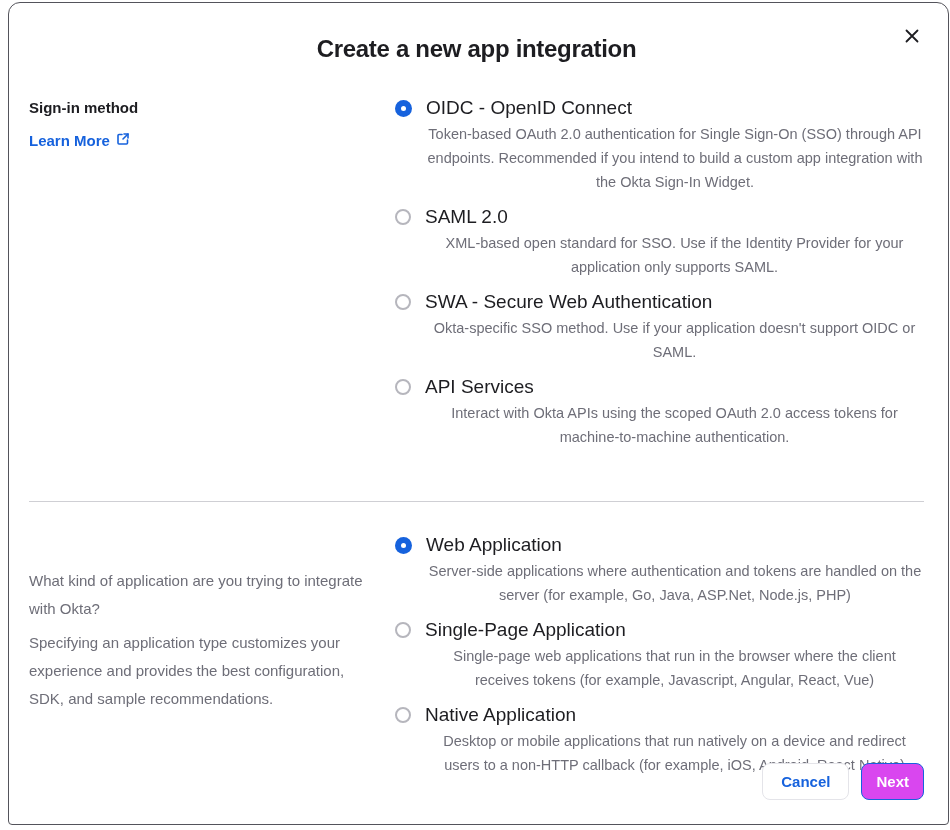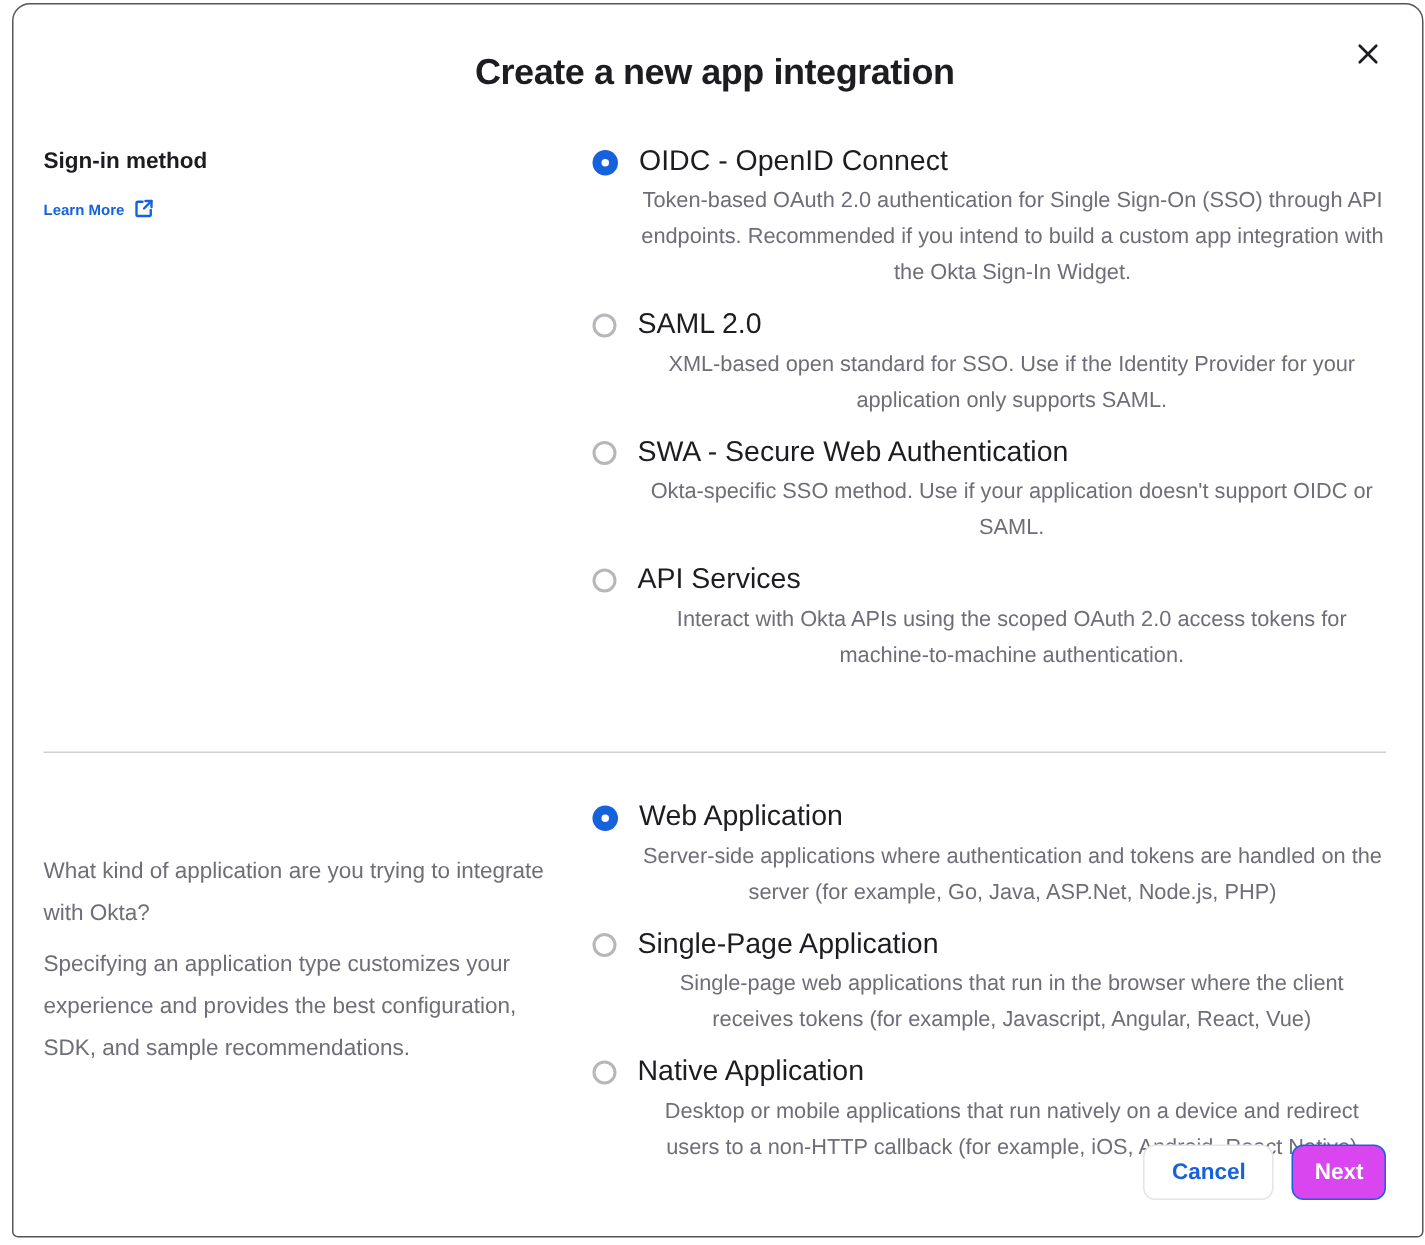--- a/index.html
+++ b/index.html
@@ -45,21 +45,21 @@
   .section-label {
     font-size: 15px;
     font-weight: 700;
     color: #1d1d21;
   }
   .learn-more {
     display: inline-flex;
     align-items: center;
     gap: 6px;
     margin-top: 16px;
-    font-size: 10px;
+    font-size: 15px;
     font-weight: 700;
     color: #1662dd;
     text-decoration: none;
     cursor: pointer;
   }
   .col-left p {
     font-size: 15px;
     color: #6e6e78;
     line-height: 28px;
     margin-top: 31px;

